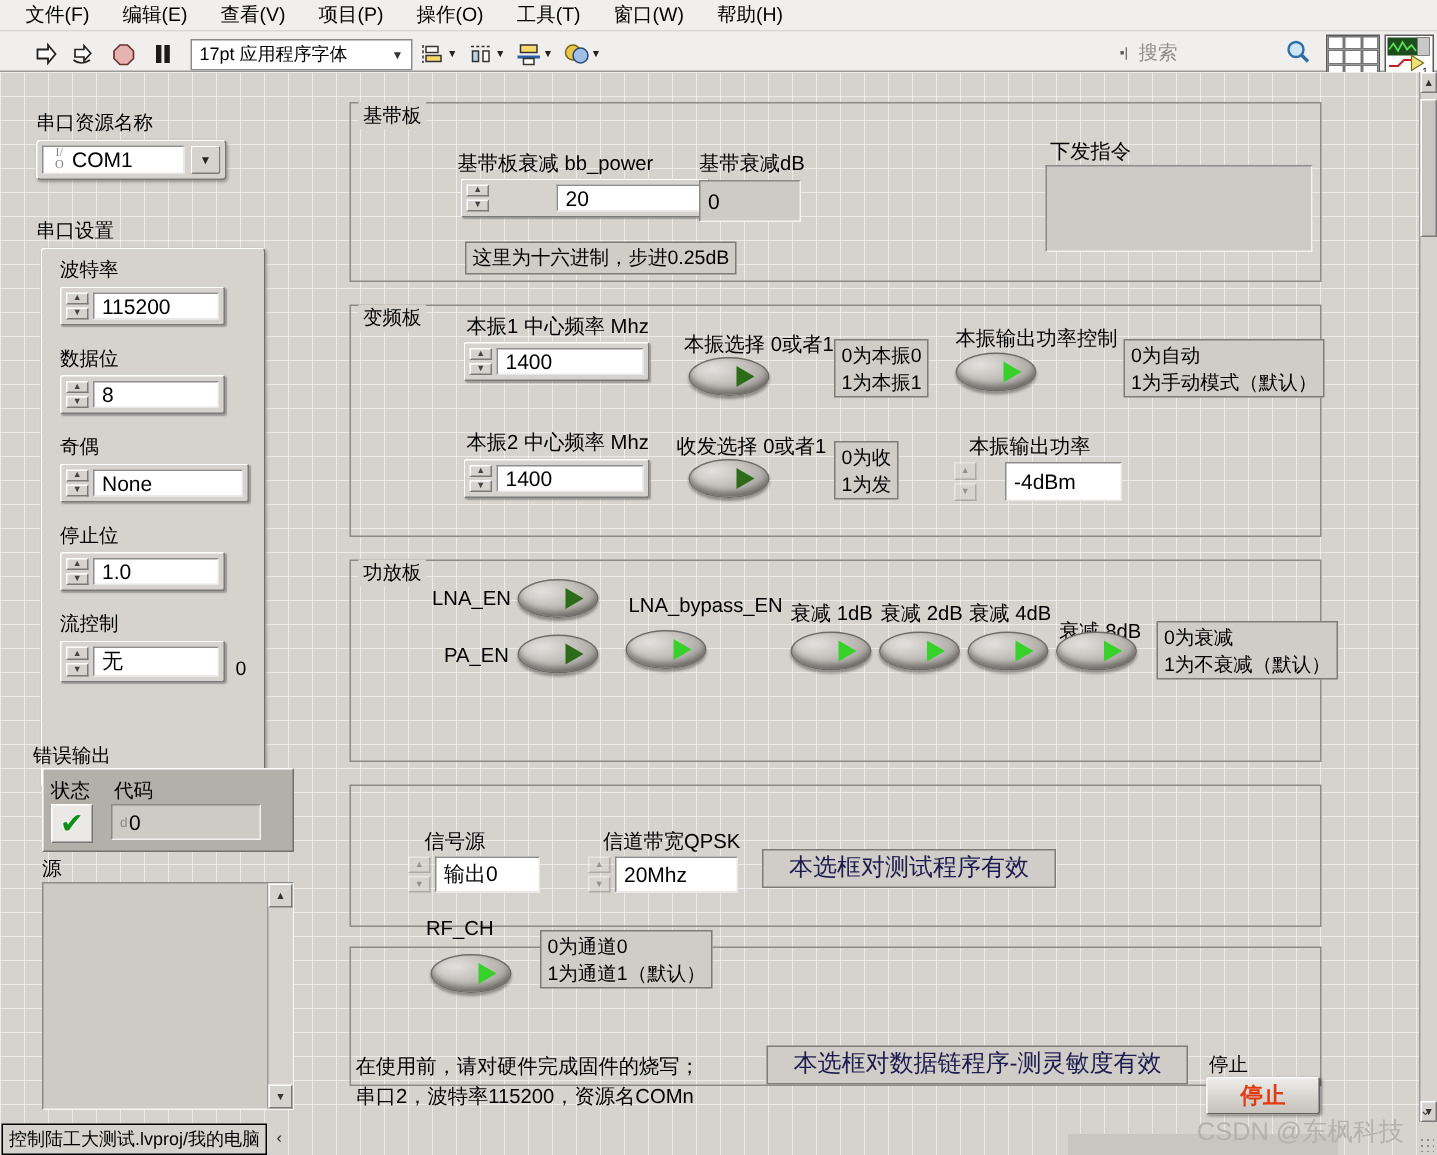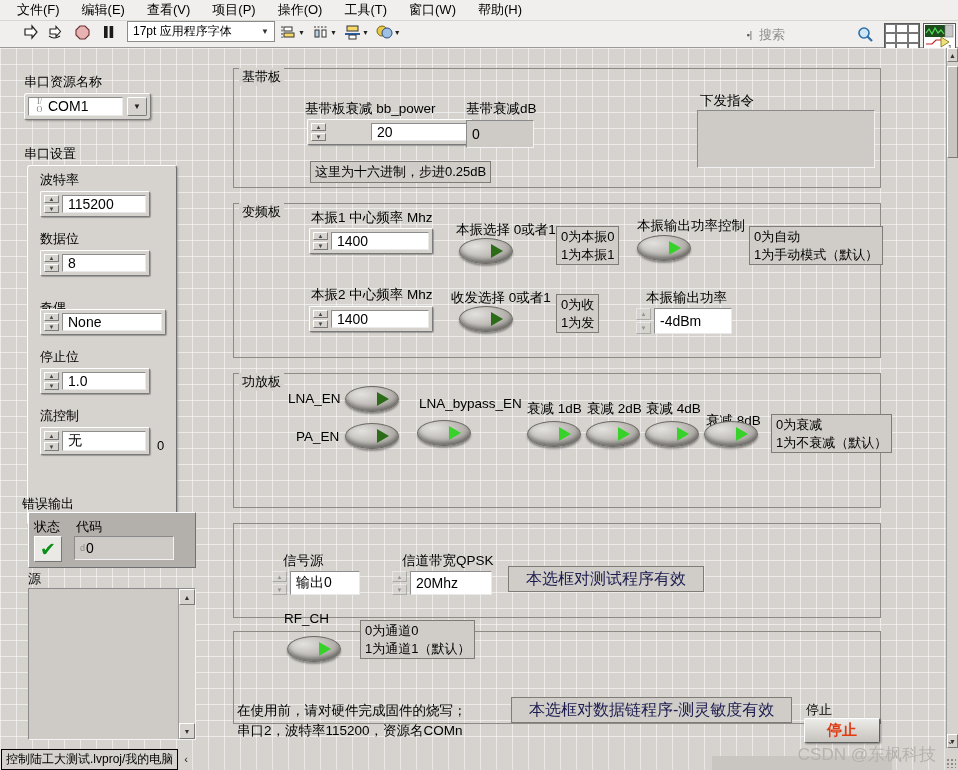--- a/index.html
+++ b/index.html
@@ -19,21 +19,21 @@
     padding-left:6px; border-bottom:1px solid #d9d6d1;
   }
   .menu-item {
     padding:2px 11px; font-size:13px; color:#000;
     cursor:default; white-space:nowrap;
   }
 
   
   .toolbar {
     height:27px; background:#f0efed;
-    display:flex; align-items:flex-start;
+    display:flex; align-items:flex-end;
     border-bottom:1px solid #9a9a9a;
     padding-left:8px; position:relative;
   }
   .tb-icon {
     width:26px; height:22px;
     display:flex; align-items:center; justify-content:center;
     cursor:default; position:relative;
   }
   .tb-sep { width:9px; }
 
@@ -460,21 +460,21 @@
   <div class="numctl" style="left:40px; top:202px;">
     <div class="frame">
       <div class="spin">
           <div>▲</div>
           <div>▼</div>
         </div>
       <div class="numfield" style="width:84px;">8</div>
     </div>
   </div>
 
-  <div class="abs lbl" style="left:40px; top:251px;font-family:Liberation Serif, serif;">奇偶</div>
+  <div class="abs lbl" style="left:40px; top:241px;font-family:Liberation Serif, serif;">奇偶</div>
   <div class="numctl" style="left:40px; top:261px;">
     <div class="frame">
       <div class="spin">
           <div>▲</div>
           <div>▼</div>
         </div>
       <div class="numfield" style="width:100px;">None</div>
     </div>
   </div>
 
@@ -579,21 +579,21 @@
 
   <div class="abs lbl-b" style="left:637px; top:169px;">本振输出功率控制</div>
   <div class="toggle bright" style="left:637px; top:187px;">
       <div class="knob"></div>
     </div>
   <div class="freelabel" style="left:749px; top:178px;">0为自动
 1为手动模式（默认）</div>
 
   <div class="abs lbl-b" style="left:646px; top:241px;">本振输出功率</div>
   <div class="numctl" style="left:634px; top:258px;">
-    <div class="frame" style="box-shadow:none;border:none;background:transparent;padding:2px;">
+    <div class="frame" style="box-shadow:none;border:none;background:transparent;padding:2px;gap:16px;">
       <div class="spin" style="opacity:.45;">
           <div>▲</div>
           <div>▼</div>
         </div>
       <div class="numfield" style="width:78px;height:26px;">-4dBm</div>
     </div>
   </div>
 
   <div class="groupbox" style="left:233px; top:325px; width:648px; height:135px;">
     <span class="gb-title">功放板</span>

